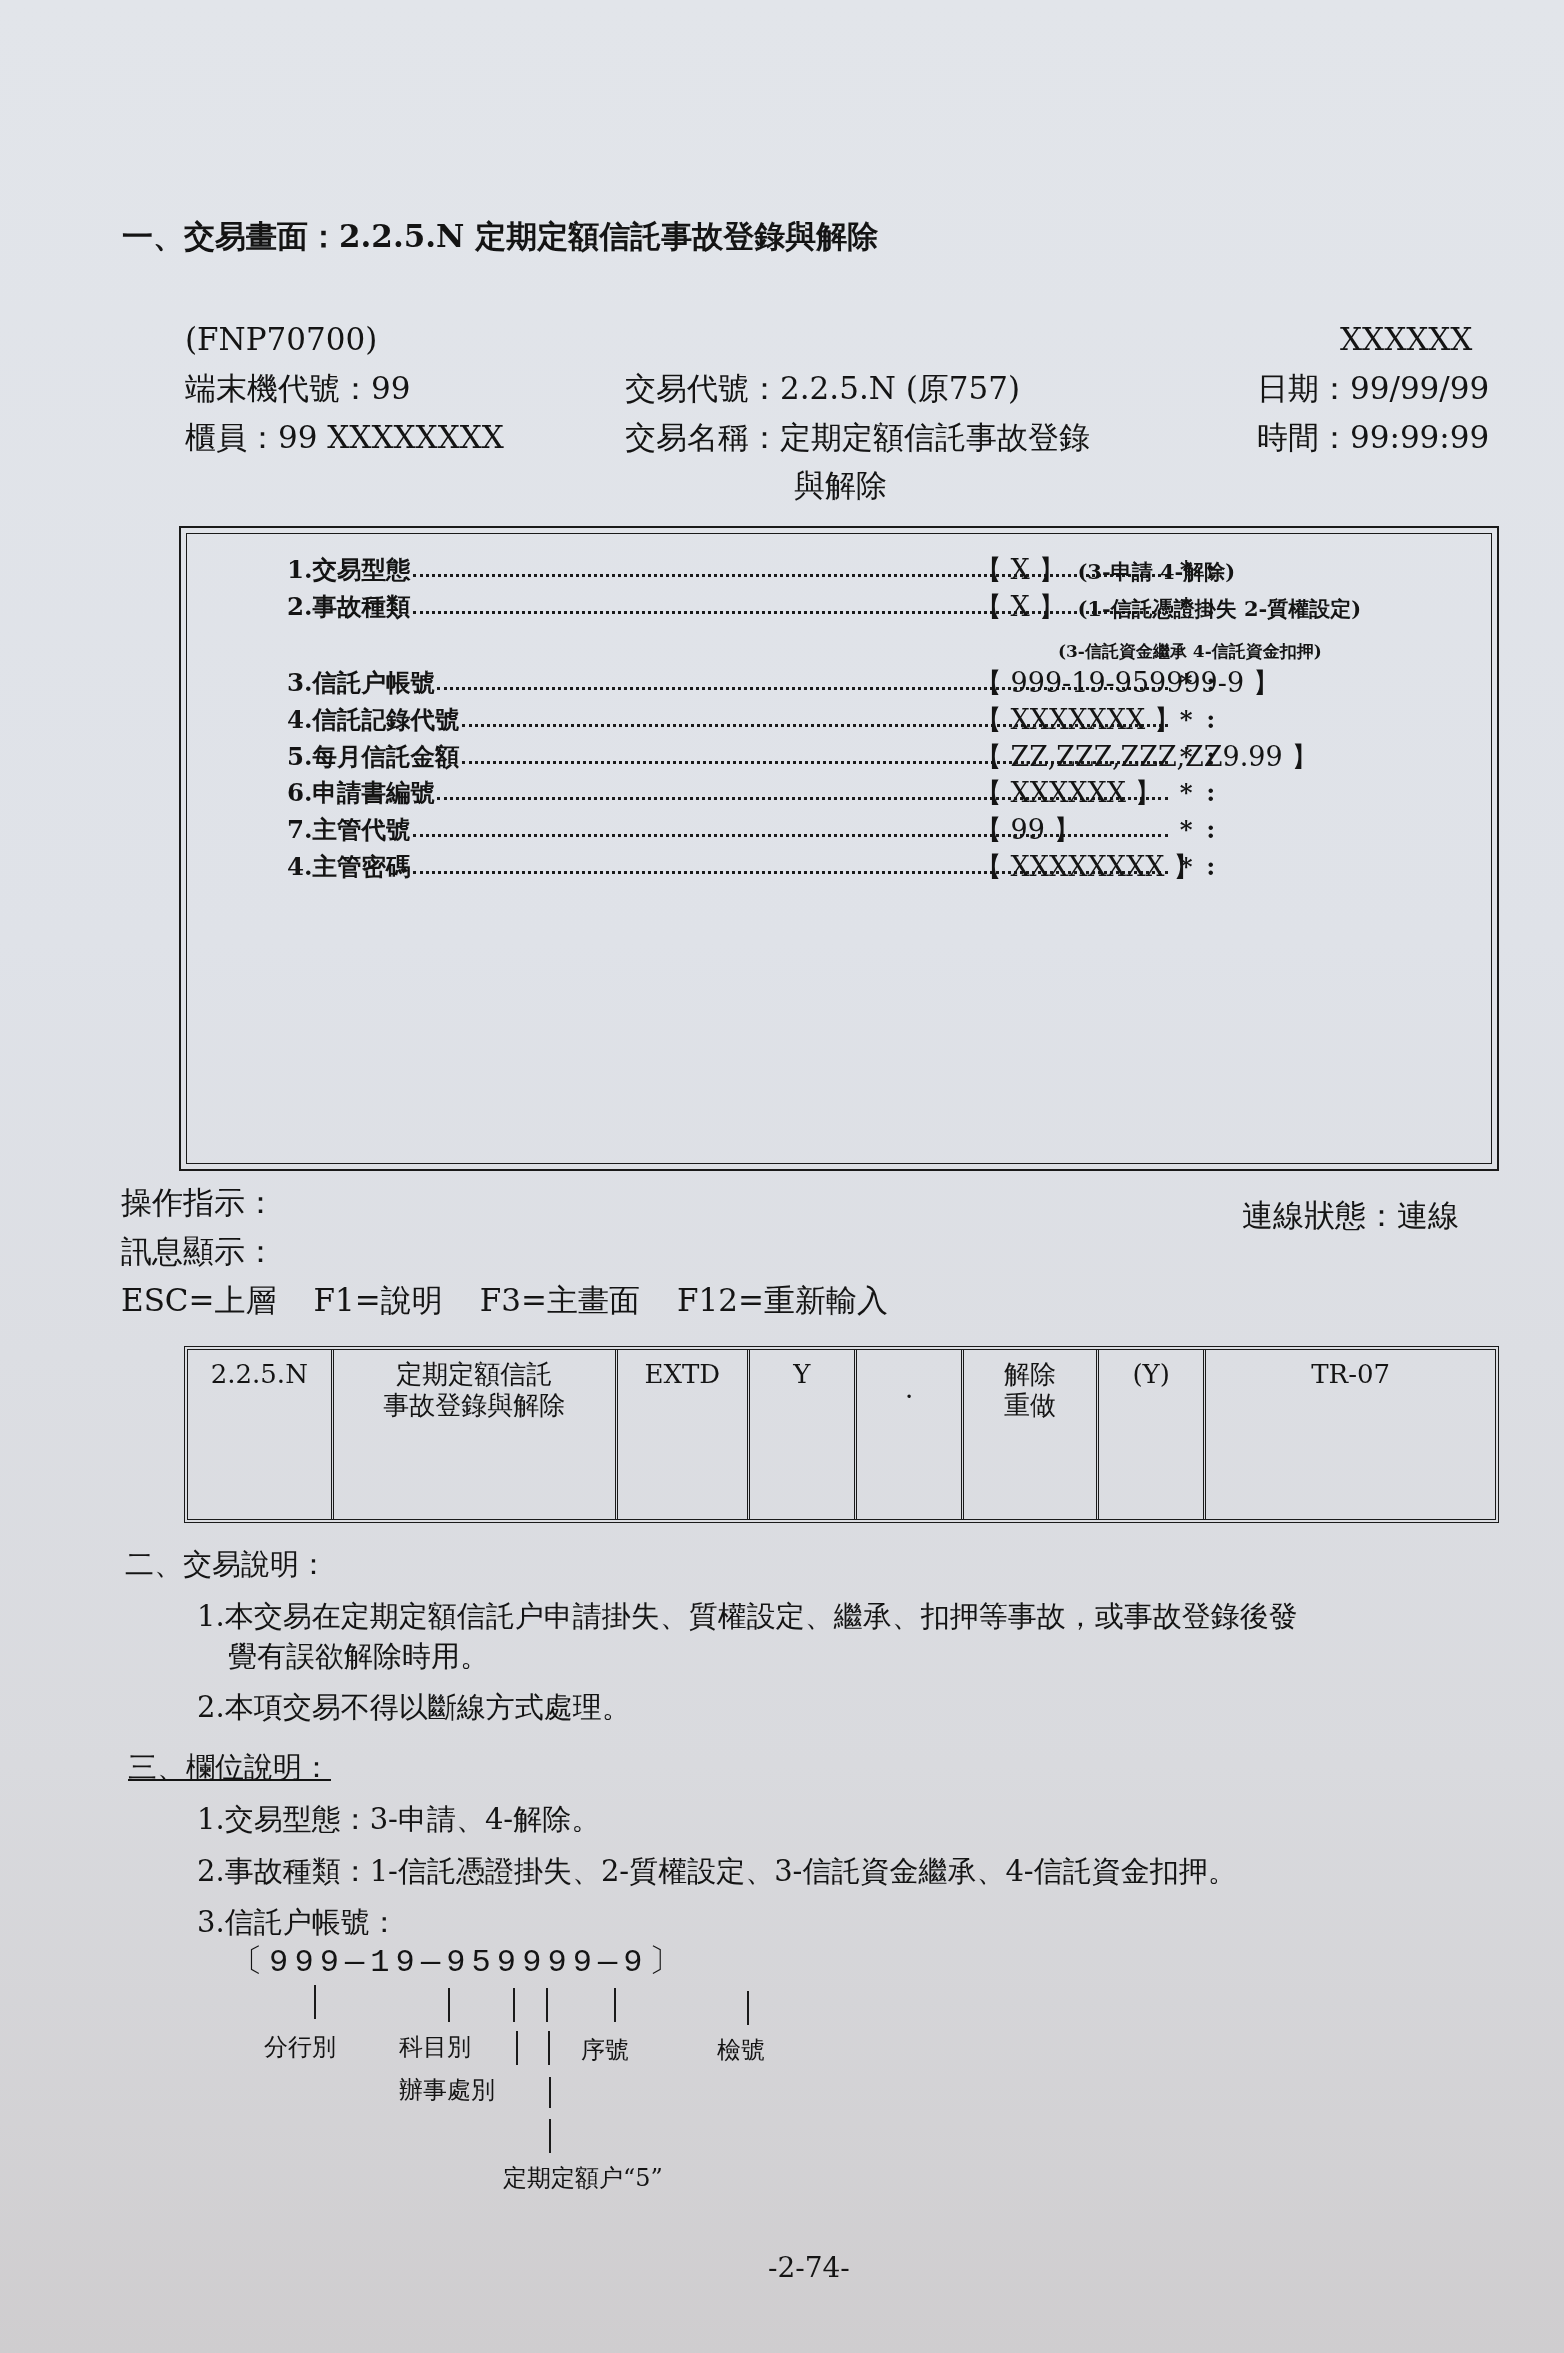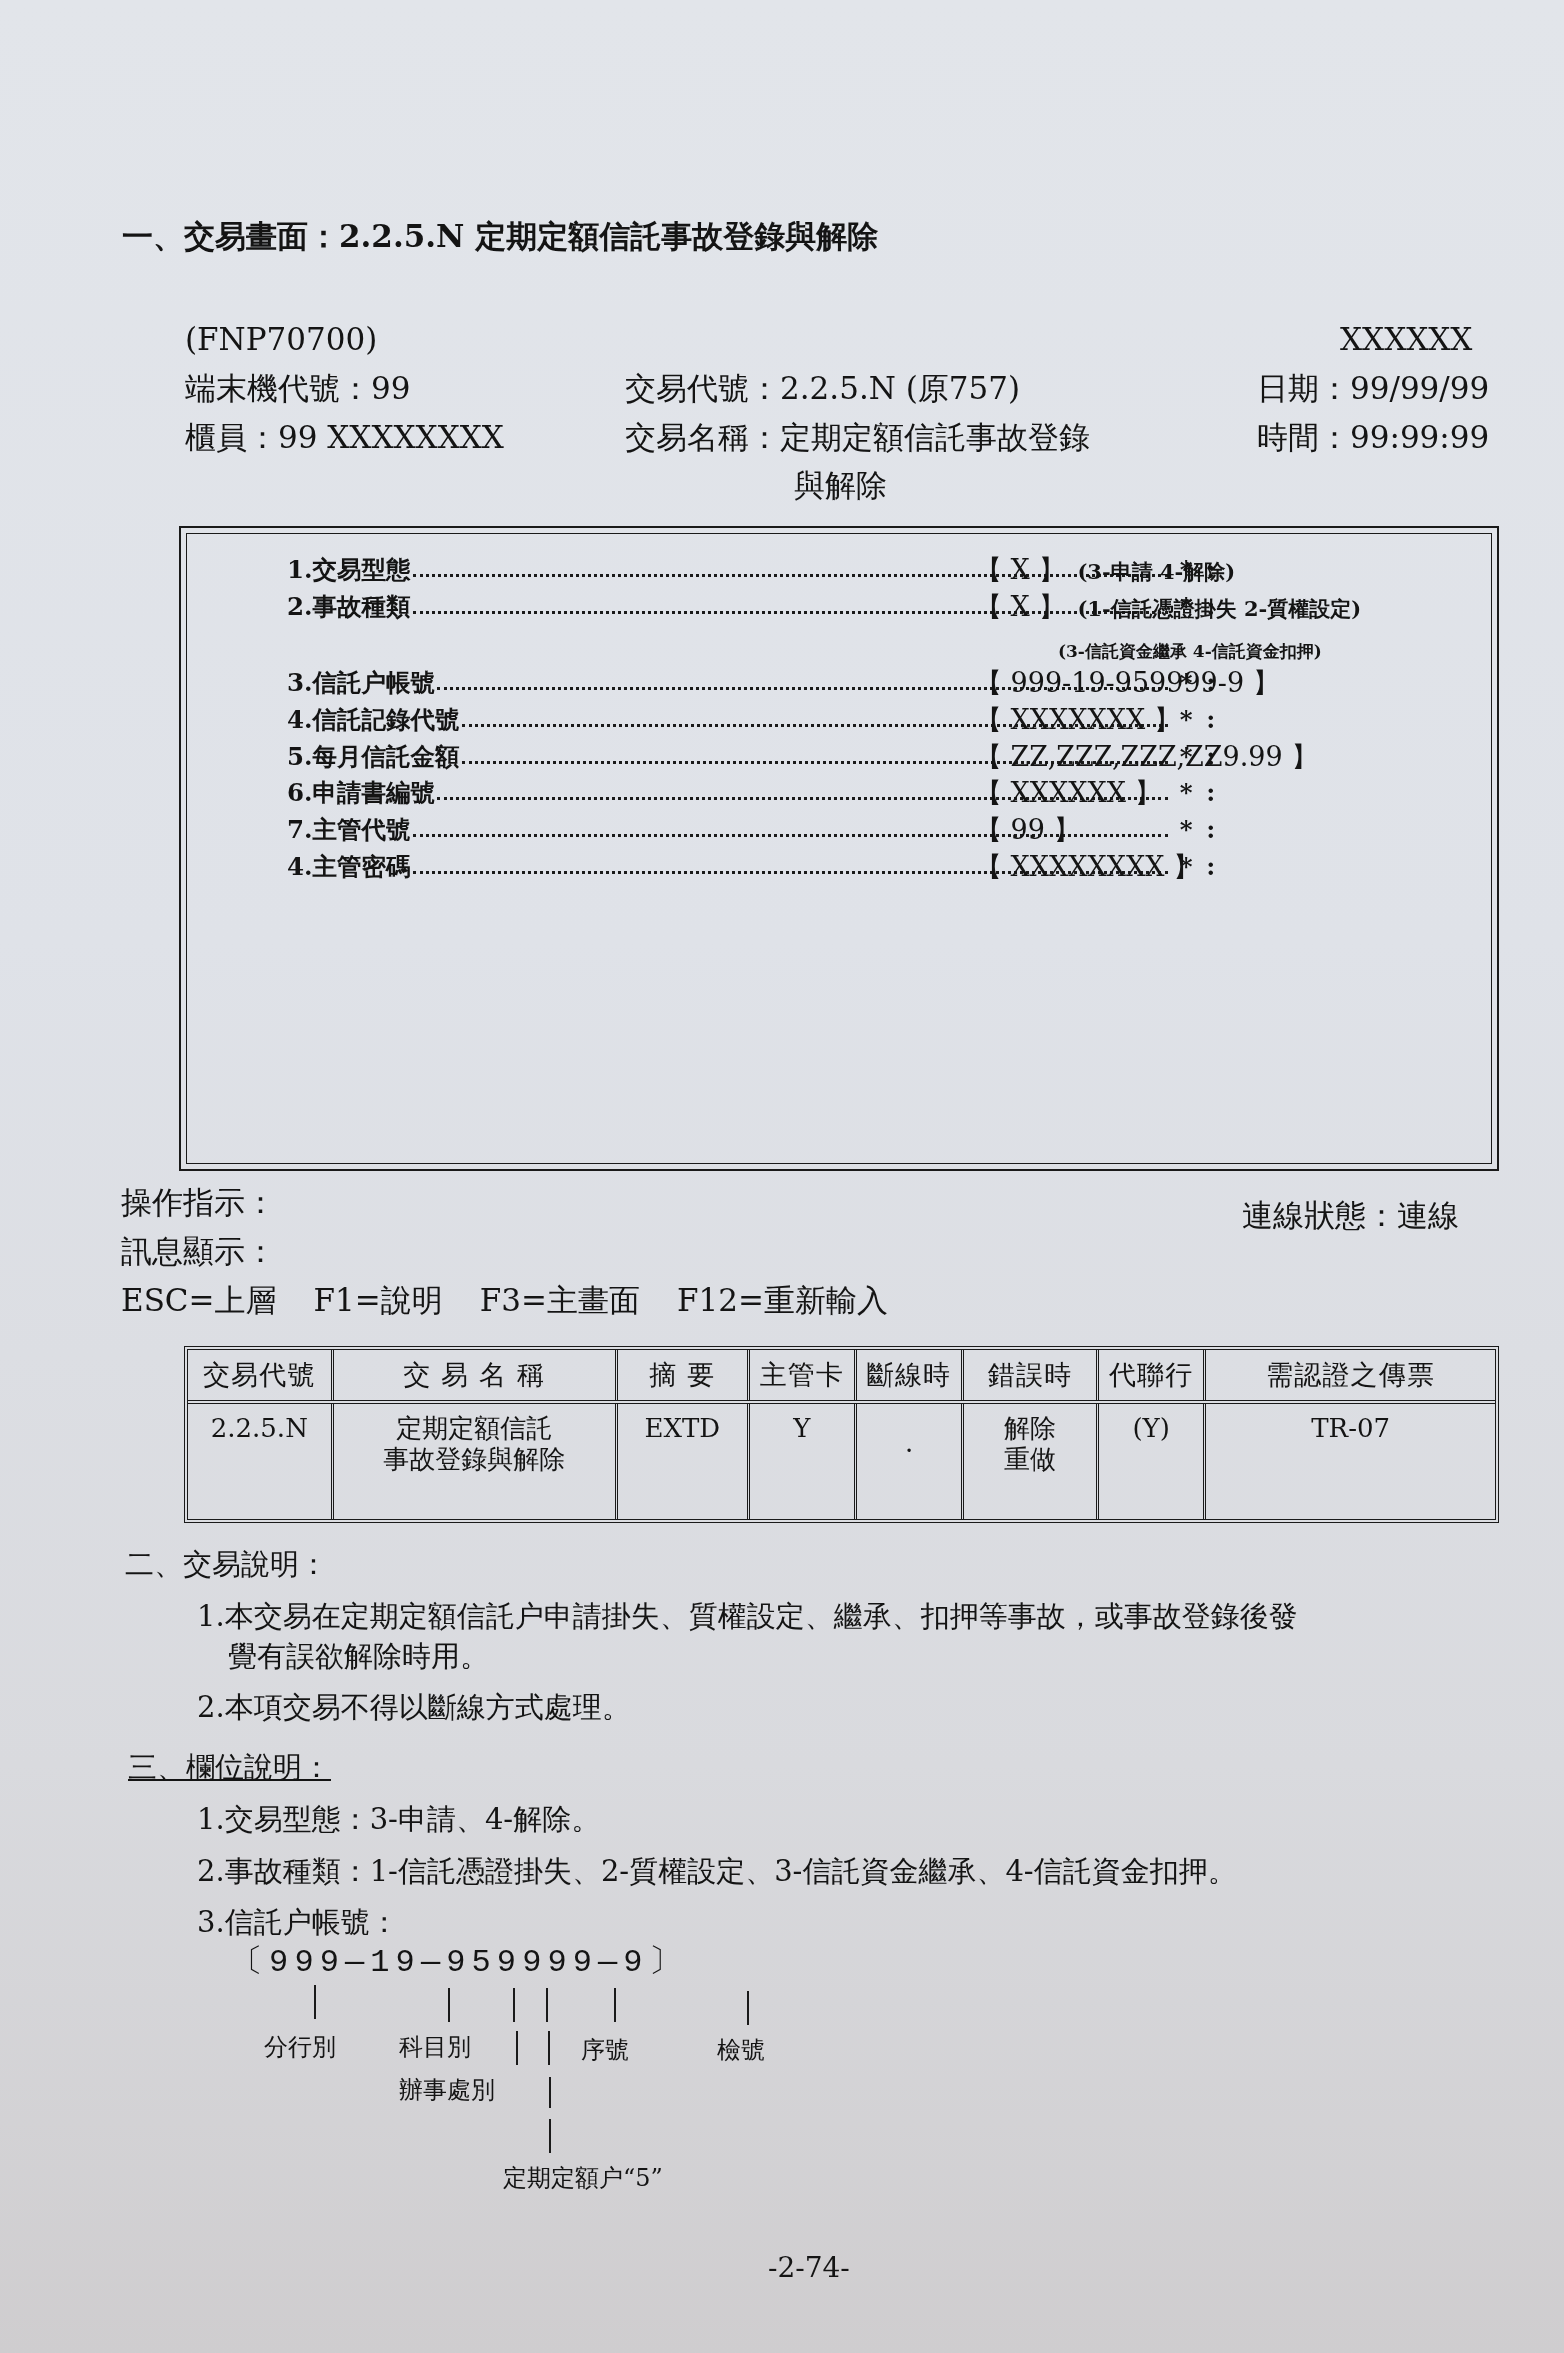--- a/index.html
+++ b/index.html
@@ -173,30 +173,20 @@
       <col style="width:144px">
         <col style="width:284px">
         <col style="width:132px">
         <col style="width:107px">
       <col style="width:107px">
         <col style="width:135px">
         <col style="width:107px">
         <col style="width:290px">
     </colgroup>
     <tbody>
-        <tr>
-      <th>交易代號</th>
-      <th>交 易 名 稱</th>
-      <th>摘 要</th>
-      <th>主管卡</th>
-      <th>斷線時</th>
-      <th>錯誤時</th>
-      <th>代聯行</th>
-      <th>需認證之傳票</th>
-    </tr>
     <tr>
       <td>2.2.5.N</td>
       <td style="white-space:pre-line">定期定額信託
 事故登錄與解除</td>
       <td>EXTD</td>
       <td>Y</td>
       <td style="padding-top:31px">·</td>
       <td style="white-space:pre-line">解除
 重做</td>
       <td>(Y)</td>

